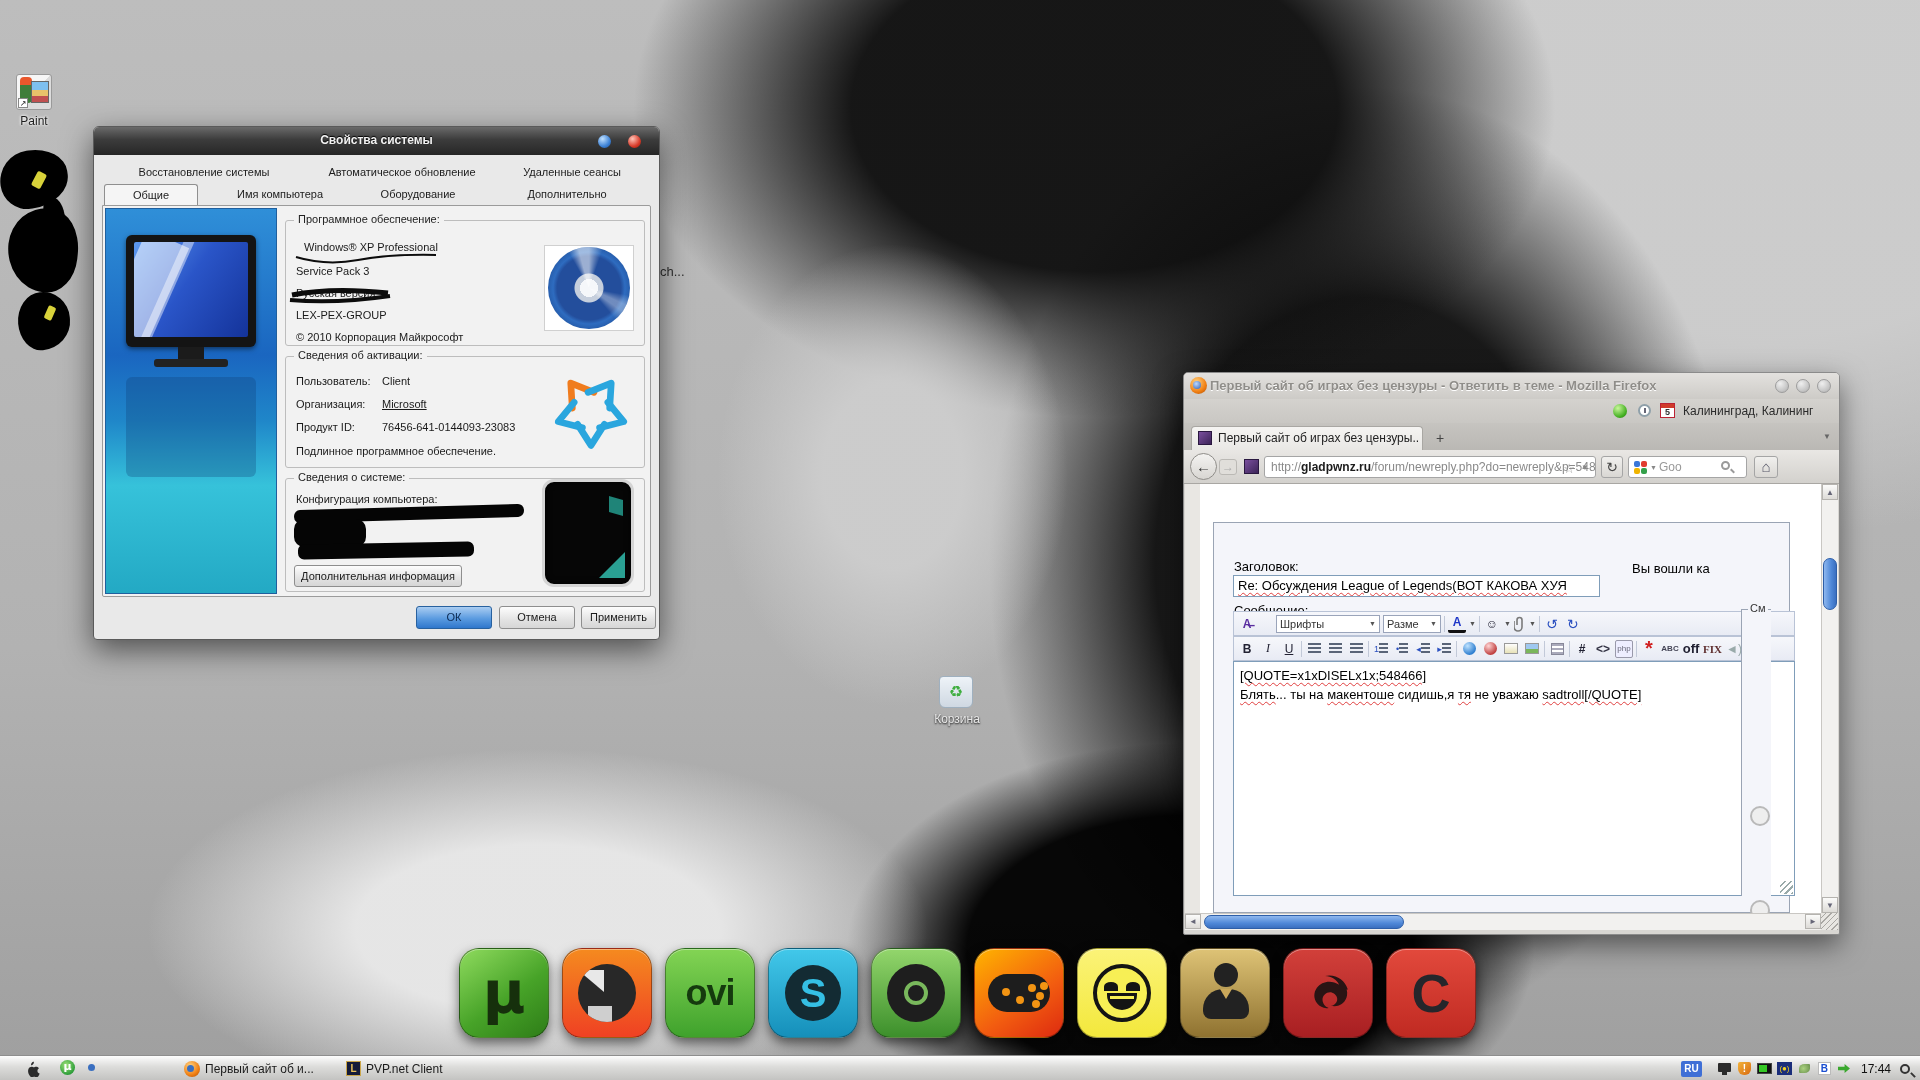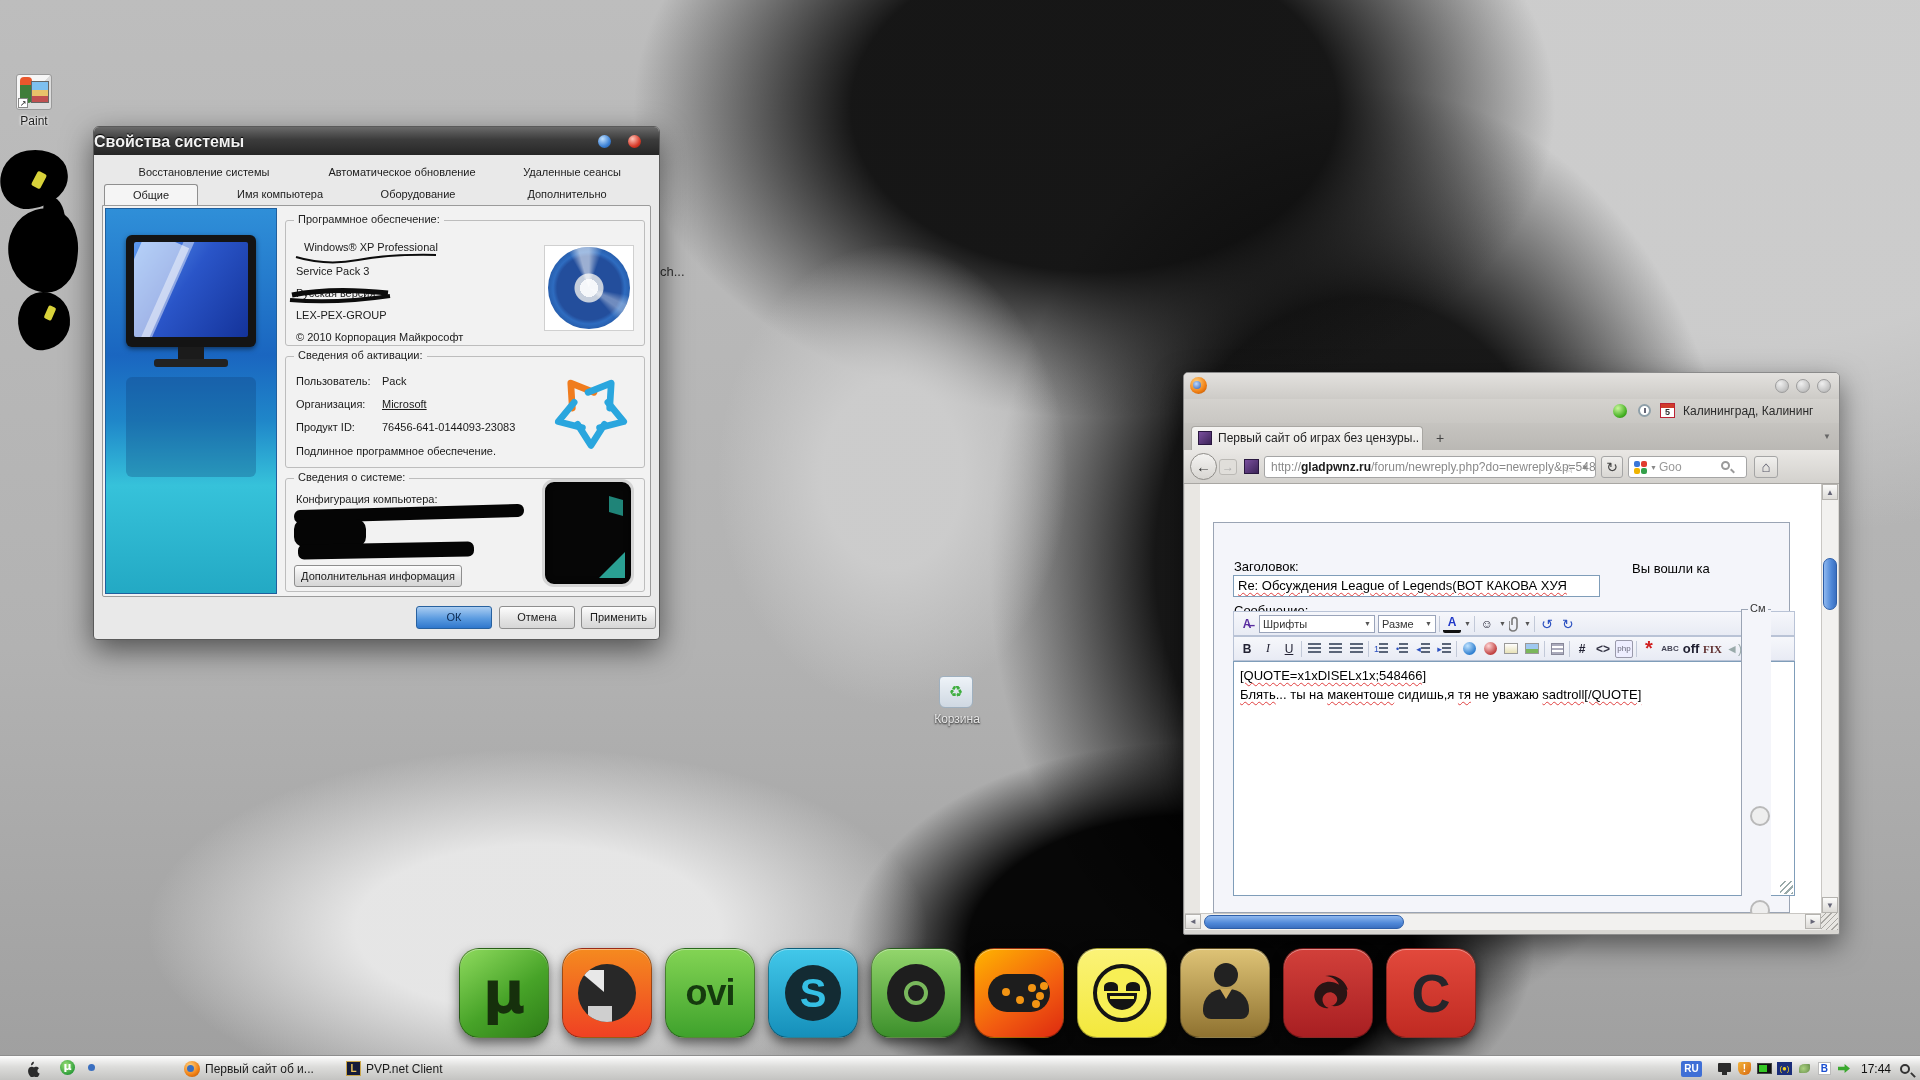--- a/index.html
+++ b/index.html
@@ -32,21 +32,21 @@
   .recycle-ico .arrows { position:absolute; inset:4px; color:#3fae3f; font-weight:bold; font-size:16px; line-height:22px; text-align:center; }
 
   
   .orb { border-radius:50%; }
 
   
   .sysdlg { left:93px; top:126px; width:567px; height:514px; background:#e9e9e9;
     border:1px solid #5a5a5a; border-radius:6px 6px 4px 4px; box-shadow:0 10px 30px rgba(0,0,0,.55); }
   .sysdlg .tbar { position:absolute; left:0; top:0; right:0; height:28px; border-radius:5px 5px 0 0;
     background:linear-gradient(180deg,#6a6a6a 0%,#3c3c3c 45%,#262626 100%); }
-  .sysdlg .tbar .ttl { position:absolute; left:0; right:0; top:6px; text-align:left; color:#f2f2f2; font-weight:bold; font-size:16px; text-shadow:0 -1px 1px #000; }
+  .sysdlg .tbar .ttl { position:absolute; left:0; right:0; top:6px; text-align:center; color:#f2f2f2; font-weight:bold; font-size:12px; text-shadow:0 -1px 1px #000; }
   .dlg-orb-min { right:48px; top:8px; width:13px; height:13px; background:radial-gradient(circle at 35% 30%,#bfe0ff,#3d82d6 60%,#1c4f95); }
   .dlg-orb-close { right:18px; top:8px; width:13px; height:13px; background:radial-gradient(circle at 35% 30%,#ffc4b8,#d83b2a 60%,#8e1708); }
   .dlg-tab { font-size:11px; color:#1c1c1c; text-align:center; height:18px; line-height:18px; cursor:default; }
   .dlg-tab.active { background:#f5f5f5; border:1px solid #8f8f8f; border-bottom:none; border-radius:3px 3px 0 0; height:21px; z-index:3; line-height:20px; }
   .dlg-page { left:8px; top:78px; width:549px; height:392px; background:#f2f2f2; border:1px solid #9b9b9b; border-radius:0 2px 2px 2px; z-index:2; }
 
   
   .syspic { left:2px; top:2px; width:172px; height:386px; border:1px solid #1f5f9e;
     background:linear-gradient(180deg,#2f8fd8 0%,#1a66c0 38%,#1f86c9 55%,#36c2da 72%,#23a9c4 100%); overflow:hidden; }
   .syspic .mon { position:absolute; left:20px; top:26px; width:130px; height:112px; background:#141414; border-radius:6px; box-shadow:0 2px 5px rgba(0,0,0,.5); }
@@ -267,21 +267,21 @@
       <div class="thumb" style="left:258px; top:24px; width:90px; height:86px;">
         <div class="cd">
             <div class="sheen"></div>
           </div>
       </div>
     </div>
 
     <div class="abs group" style="left:182px; top:150px; width:360px; height:112px;">
       <span class="legend">Сведения об активации:</span>
       <span class="gtext" style="left:10px; top:18px;">Пользователь:</span>
-      <span class="gtext" style="left:96px; top:18px;">Pack</span>
+      <span class="gtext" style="left:96px; top:18px;">Client</span>
       <span class="gtext" style="left:10px; top:41px;">Организация:</span>
       <span class="gtext" style="left:96px; top:41px;text-decoration:underline;">Microsoft</span>
       <span class="gtext" style="left:10px; top:64px;">Продукт ID:</span>
       <span class="gtext" style="left:96px; top:64px;">76456-641-0144093-23083</span>
       <span class="gtext" style="left:10px; top:88px;">Подлинное программное обеспечение.</span>
       <svg style="position:absolute; left:262px; top:8px; width:86px; height:92px;" viewBox="0 0 90 96">
         <g fill="none" stroke-linecap="round" stroke-linejoin="round" stroke-width="7">
           <path d="M31,34 L45,12 L59,34" transform="rotate(-36 45 48)" stroke="#f07c1e"></path>
           <path d="M31,34 L45,12 L59,34" transform="rotate(36 45 48)" stroke="#2aa6de"></path>
           <path d="M31,34 L45,12 L59,34" transform="rotate(108 45 48)" stroke="#2aa6de"></path>
@@ -306,20 +306,21 @@
   </div>
 
   <div class="btn primary" style="left:322px; top:479px; width:76px; height:23px; line-height:21px;">ОК</div>
   <div class="btn" style="left:405px; top:479px; width:76px; height:23px; line-height:21px;">Отмена</div>
   <div class="btn" style="left:487px; top:479px; width:75px; height:23px; line-height:21px;">Применить</div>
 </div>
 
 <div class="abs fx">
   <div class="tbar">
     <span class="ff-orb" style="left:6px; top:4px;"></span>
+    <span class="ttl">Первый сайт об играх без цензуры - Ответить в теме - Mozilla Firefox</span>
     <span class="abs orb winc" style="right:50px;"></span>
     <span class="abs orb winc" style="right:29px;"></span>
     <span class="abs orb winc" style="right:8px;"></span>
   </div>
 
   <div class="inforow">
     <span class="abs orb greenorb" style="right:212px; top:5px;"></span>
     <span class="abs clockico" style="right:188px; top:5px;"></span>
     <span class="abs calico" style="right:164px; top:4px;">5</span>
     <span class="abs citytxt" style="right:0px; top:5px; width:156px;">Калининград, Калининг</span>
@@ -362,21 +363,21 @@
     <div class="gutter"></div>
     <div class="formpanel">
       <span class="flabel" style="left:20px; top:36px;">Заголовок:</span>
       <span class="loginnote">Вы вошли ка</span>
       <div class="titleinput"><span class="sp">Re: Обсуждения League of Legends(ВОТ КАКОВА ХУЯ</span></div>
       <span class="flabel" style="left:20px; top:80px;">Сообщение:</span>
 
       <div class="editor">
         <div class="toolrow r1">
           <span class="tico" style="color:#5a2ea0; font-weight:bold;">A̶</span>
-          <span class="tsel" style="width:116px; justify-content:space-between;">
+          <span class="tsel" style="width:104px; justify-content:space-between;margin-left:17px;">
               <span>Шрифты</span>
               <span class="car">▼</span>
             </span>
           <span class="tsel" style="width:58px; justify-content:space-between;">
               <span>Разме</span>
               <span class="car">▼</span>
             </span>
           <span class="tsep"></span>
           <span class="tico" style="color:#2038c8; font-weight:bold; border-bottom:3px solid #111;">A</span>
           <span class="dropcar">▼</span>

